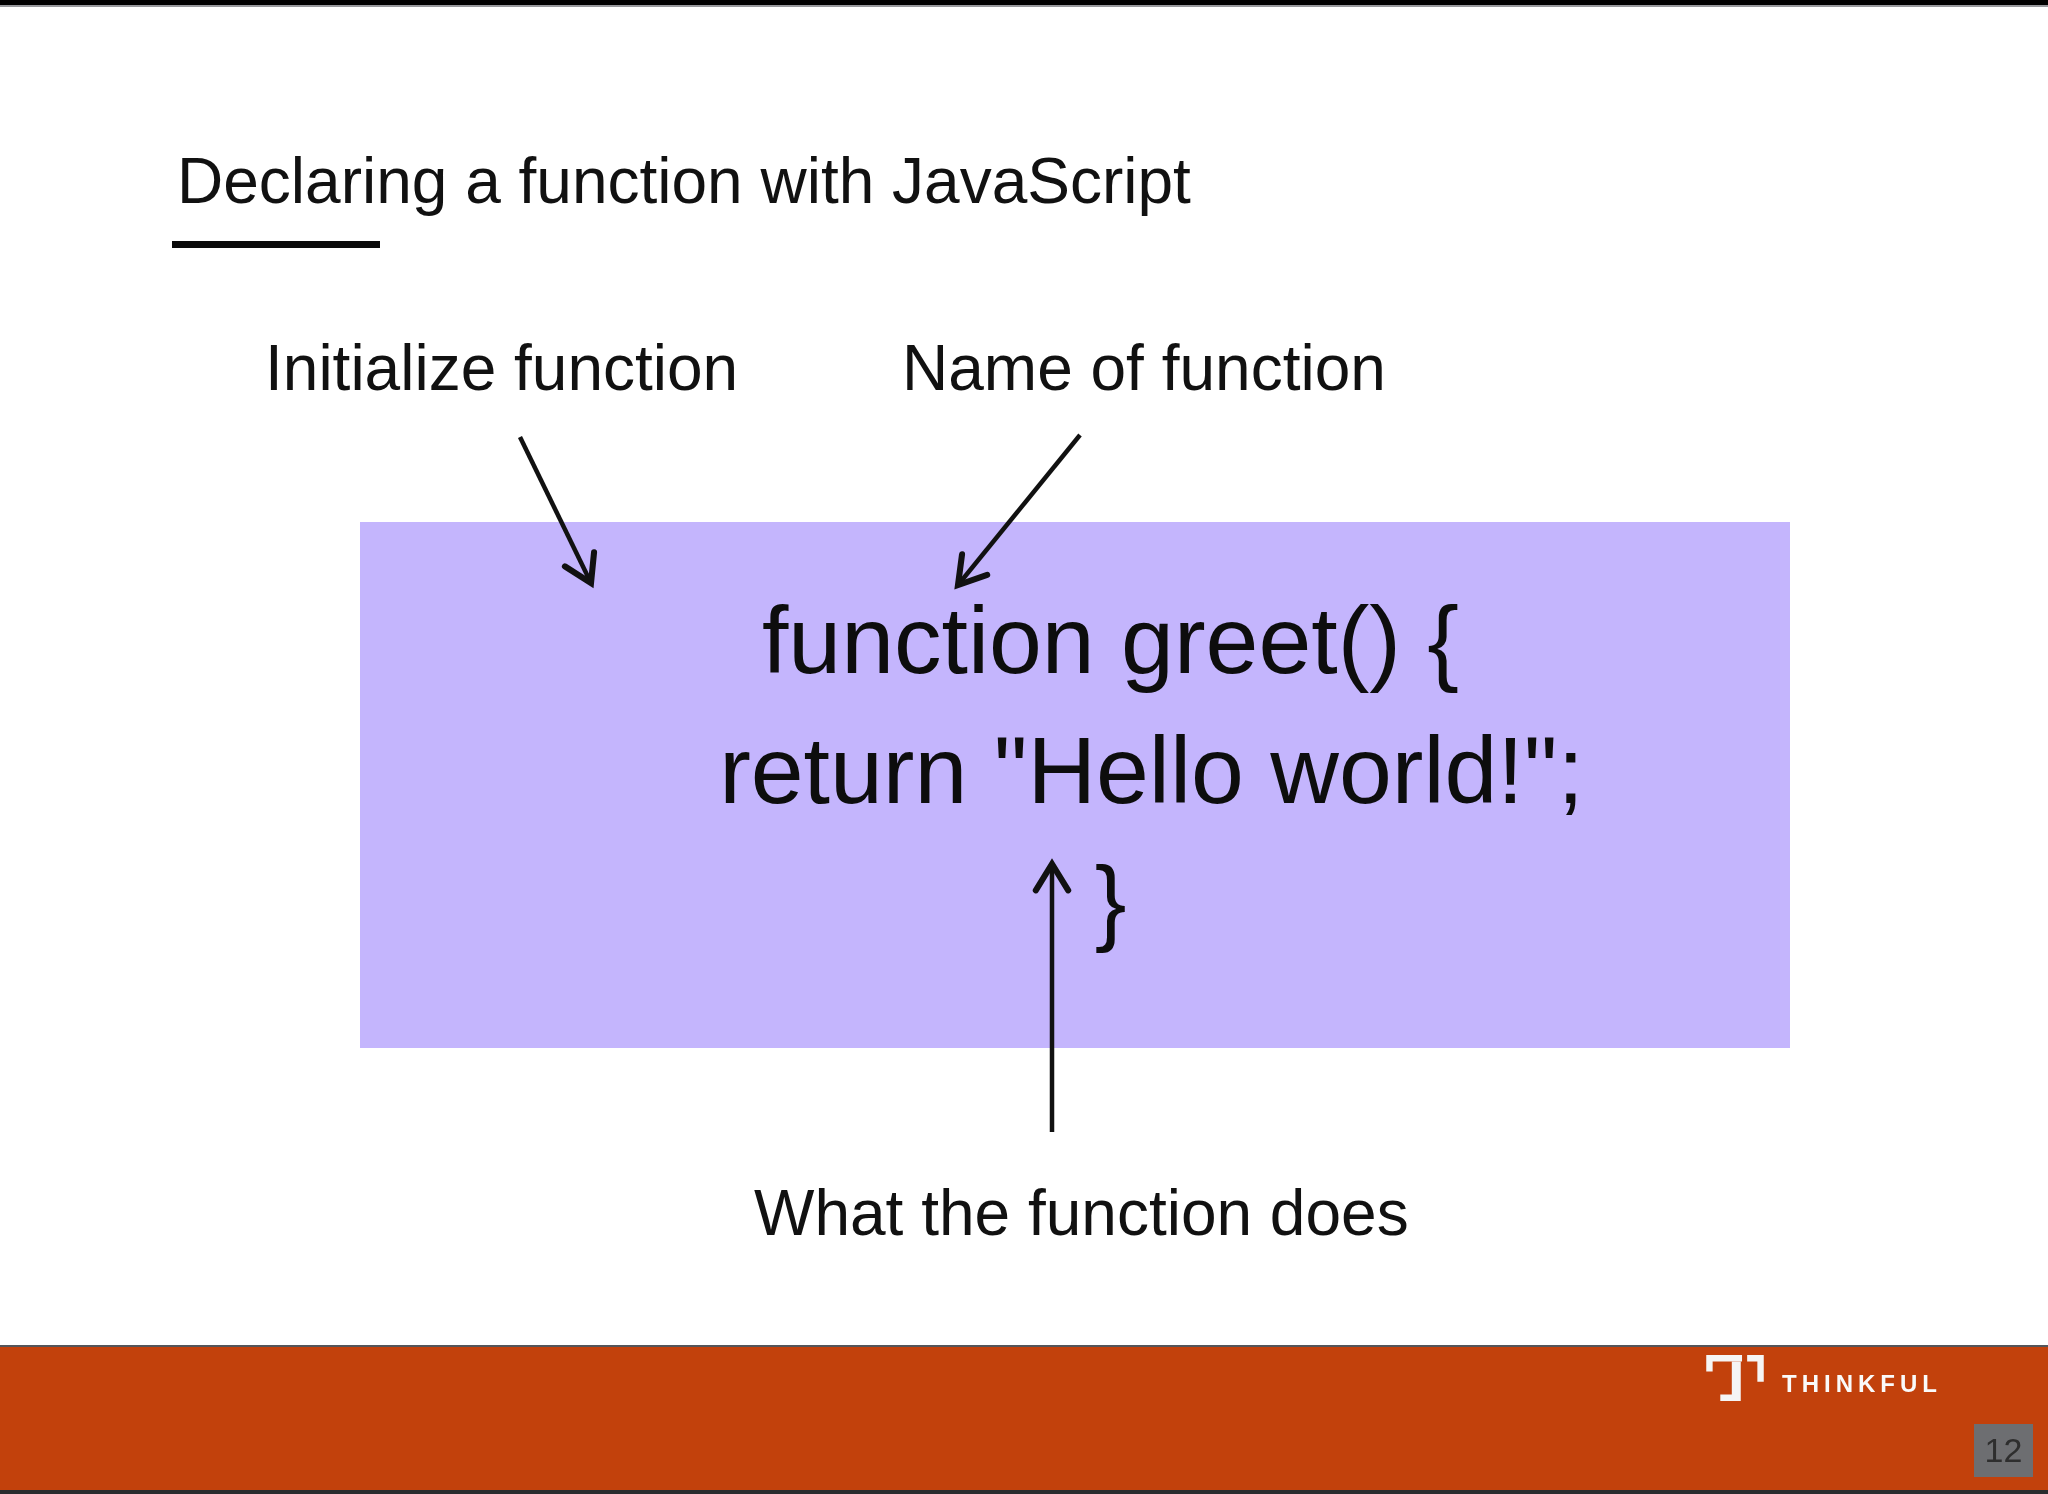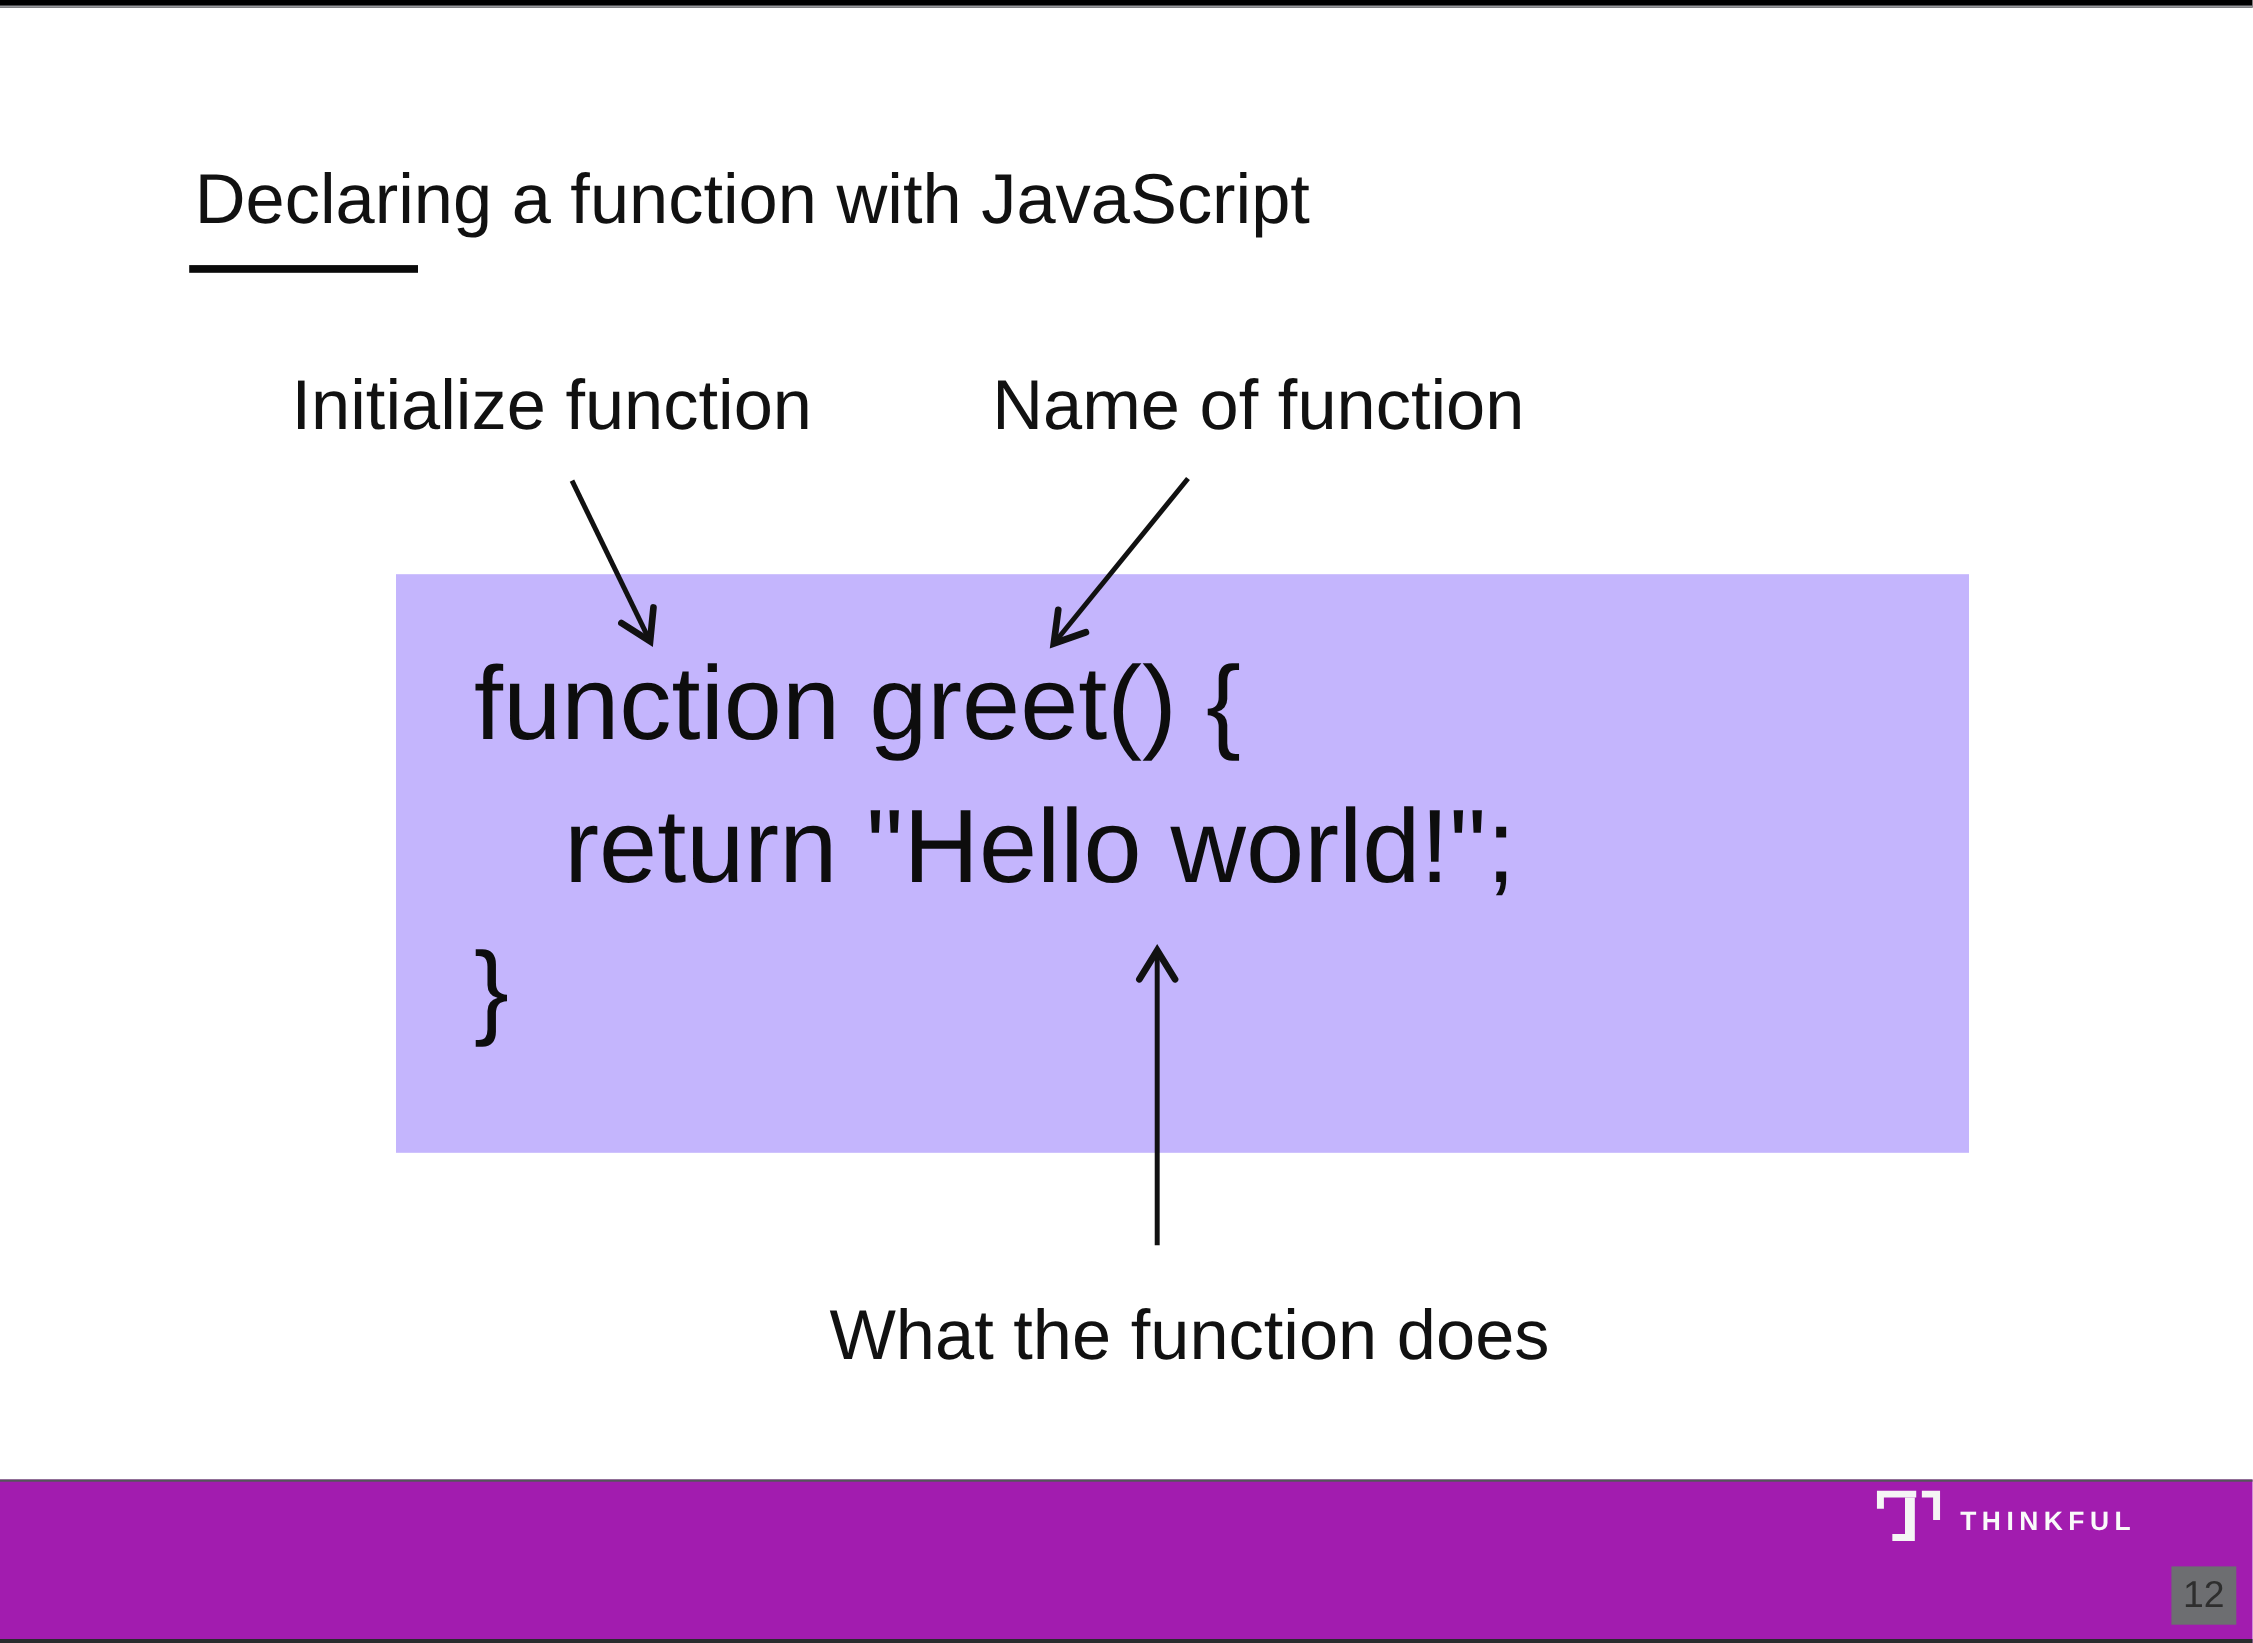--- a/index.html
+++ b/index.html
@@ -3,20 +3,21 @@
 <meta charset="utf-8">
 <style>
   html,body{margin:0;padding:0;background:#ffffff;}
   #slide{
     position:relative;
     width:2048px;height:1494px;
     background:#ffffff;
     overflow:hidden;
     font-family:"Liberation Sans","DejaVu Sans",sans-serif;
     color:#111;
+    text-align:center;
   }
   
   #top-bar{
     position:absolute;left:0;top:0;width:2048px;height:5px;
     background:#000;border-bottom:2px solid #97989c;
   }
   
   #title{
     position:absolute;left:177px;top:149px;
     font-size:64px;line-height:64px;white-space:nowrap;
@@ -44,21 +45,21 @@
   }
   #code-box .code .indent{margin-left:82px;}
   
   #arrows{
     position:absolute;left:0;top:0;width:2048px;height:1494px;
     pointer-events:none;
   }
   
   #footer{
     position:absolute;left:0;top:1345px;width:2048px;height:149px;
-    background:#a21caf;border-top:2px solid #54555a;box-sizing:border-box;
+    background:#c2410c;border-top:2px solid #54555a;box-sizing:border-box;
   }
   #footer-bottom-line{
     position:absolute;left:0;bottom:0;width:100%;height:4px;background:#292c2e;
   }
   #logo{
     position:absolute;left:1706px;top:8px;width:58px;height:46px;
   }
   #wordmark{
     position:absolute;left:1782px;top:23px;
     font-size:24px;font-weight:bold;letter-spacing:5px;

